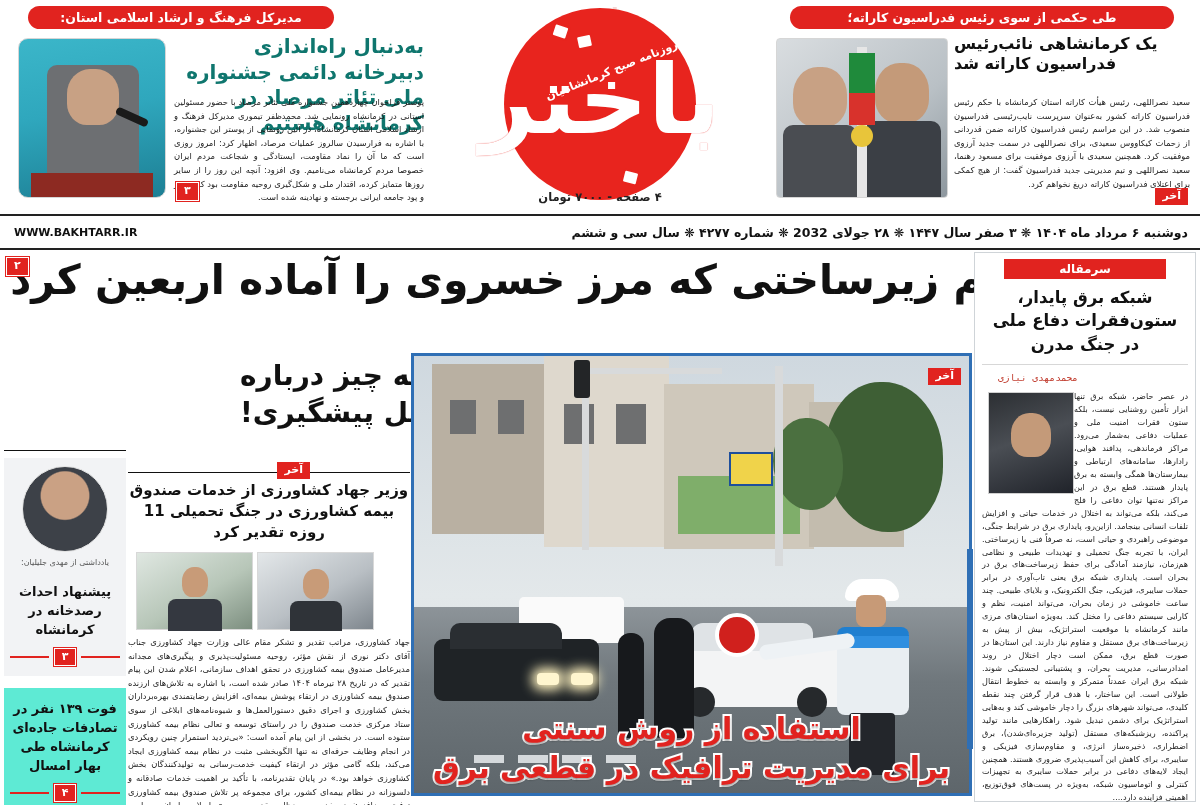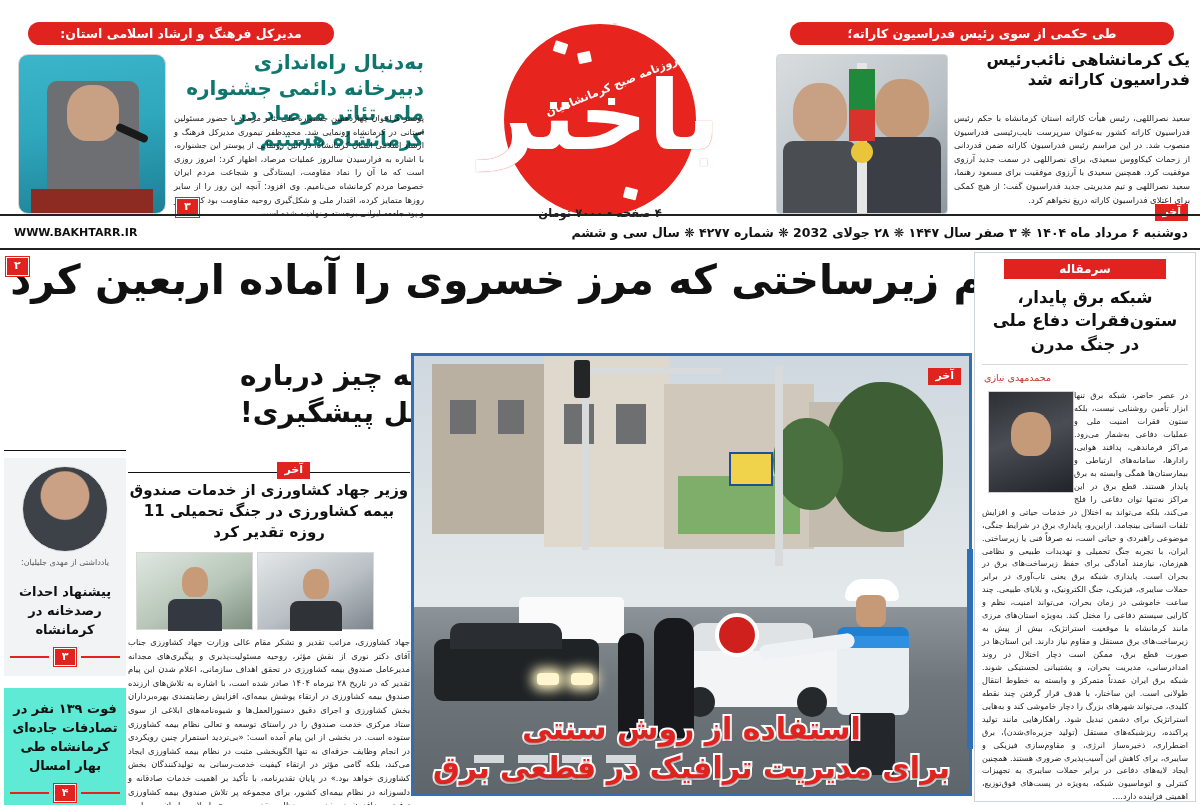--- a/index.html
+++ b/index.html
@@ -49,21 +49,21 @@
   }
   .hl{ font-weight:bold; line-height:1.28; }
   .body-text{
     font-size:8.4px;
     line-height:1.62;
     text-align:justify;
     color:#1b1b1b;
   }
 
   
-  .top-zone{ position:absolute; top:16px; left:0; width:1200px; height:212px; }
+  .top-zone{ position:absolute; top:0; left:0; width:1200px; height:212px; }
 
   
   .masthead{
     position:absolute; left:435px; top:2px; width:330px; height:208px;
     text-align:center;
   }
   .logo-circle{
     position:absolute; left:50%; top:6px; transform:translateX(-50%);
     width:192px; height:192px; border-radius:50%;
     background:#e8241e;
@@ -114,21 +114,21 @@
   .top-right{ position:absolute; left:768px; top:4px; width:428px; height:205px; }
   .tr-ribbon{ position:absolute; right:22px; left:22px; top:2px; height:22px;
               display:flex; align-items:center; justify-content:flex-start; }
   .tr-photo{
     position:absolute; right:248px; left:8px; top:34px; height:160px;
     border-radius:4px; overflow:hidden; border:1px solid #d6d6d6;
     background:linear-gradient(140deg,#d9dde0 0%, #b9c0c5 60%, #8d979e 100%);
   }
   .tr-title{
     position:absolute; right:6px; left:186px; top:30px;
-    font-size:16px; text-align:right; color:#111;
+    font-size:16px; text-align:left; color:#111;
   }
   .tr-body{ position:absolute; right:6px; left:186px; top:92px; height:100px; }
   .tr-akhar{ position:absolute; right:8px; bottom:4px; }
 
   
   .datebar{
     position:absolute; top:214px; left:0; width:1200px; height:36px;
     border-top:2px solid #222; border-bottom:2px solid #222;
     display:flex; align-items:center;
   }
@@ -230,21 +230,21 @@
   
   .editorial{
     position:absolute; right:4px; top:-2px; width:222px; height:550px;
     border:1px solid #cfd4d8; background:#fff; padding:6px 7px;
   }
   .ed-ribbon{ margin:0 22px 7px; }
   .ed-title{
     font-size:16.5px; font-weight:bold; text-align:center; line-height:1.42;
     padding-bottom:8px; border-bottom:1px solid #d7d7d7;
   }
-  .ed-author{ font-size:9.5px; color:#c0392b; text-align:left; margin:7px 2px 6px; }
+  .ed-author{ font-size:9.5px; color:#c0392b; text-align:left; margin:7px 16px 6px;font-family:Liberation Mono, monospace; }
   .ed-photo{
     float:left; width:86px; height:102px; margin:2px 0 4px 6px;
     background:linear-gradient(160deg,#2c2f33 0%, #4a4e54 45%, #20232a 100%);
     border:1px solid #d0d0d0;
   }
   .ed-photo .face{ display:block; width:40px; height:44px; margin:20px auto 0;
                    background:#c49a79; border-radius:46% 46% 40% 40%; }
   .ed-body{ font-size:8.1px; line-height:1.6; text-align:justify; color:#1c1c1c; }
   .ed-blue{ position:absolute; left:-8px; top:296px; width:6px; height:200px; background:#2f6fb5; }
 </style>

